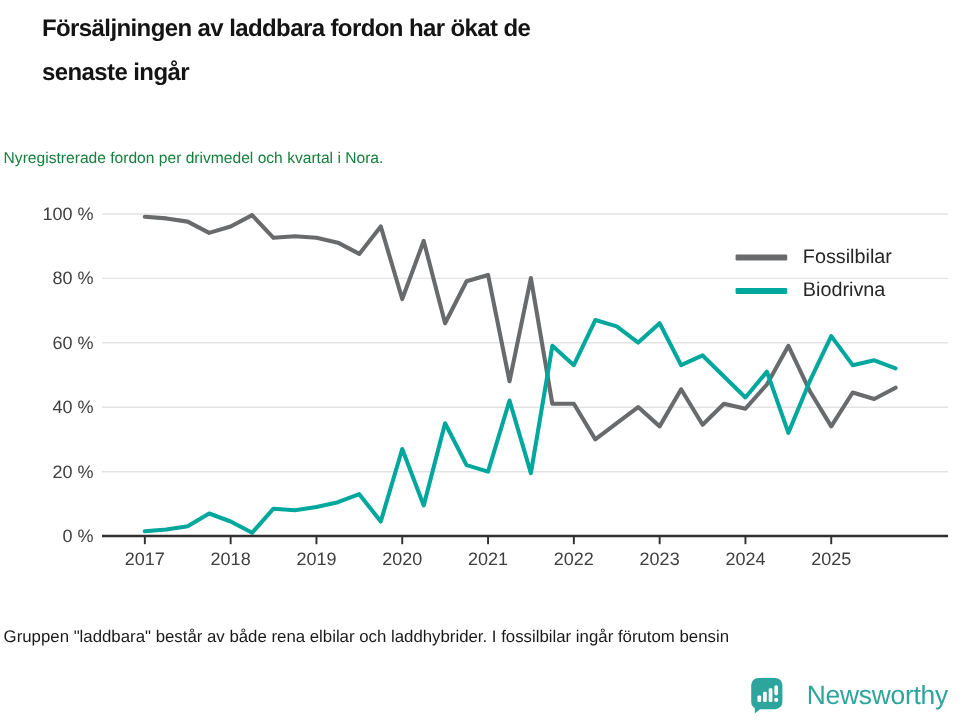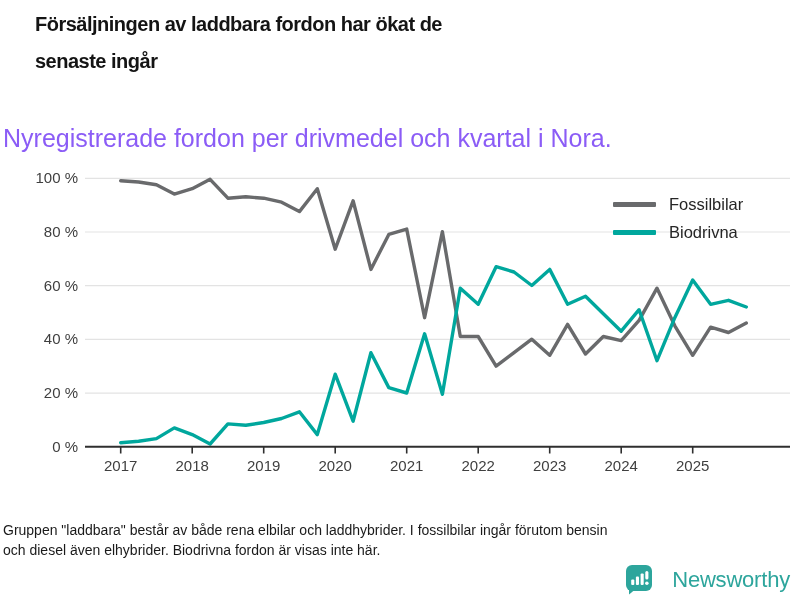--- a/index.html
+++ b/index.html
@@ -1,24 +1,24 @@
 <!DOCTYPE html>
 <html><head>
 <meta charset="utf-8">
 <style>
   html,body{margin:0;padding:0;background:#fff;}
   #frame{position:relative;width:800px;height:600px;background:#ffffff;overflow:hidden;
          font-family:"Liberation Sans",sans-serif;}
   .title{position:absolute;left:3px;top:6px;width:780px;font-size:20px;font-weight:700;
          letter-spacing:-0.5px;line-height:37px;color:#141414;margin-left:32px;}
-  .subtitle{position:absolute;left:3px;top:124px;width:780px;font-size:25px;color:#8b5cf6;}
+  .subtitle{position:absolute;left:3px;top:124px;width:780px;font-size:13px;color:#15803d;}
   svg text{font-family:"Liberation Sans",sans-serif;}
   .ylab{font-size:15px;fill:#3f3f3f;}
   .xlab{font-size:15px;fill:#3f3f3f;}
-  .legend{position:absolute;left:613px;top:190px;}
+  .legend{position:absolute;left:613px;top:200px;}
   .legend-row{display:flex;align-items:center;height:28px;}
   .legend-swatch{width:43px;height:5px;border-radius:1px;margin-right:13px;flex:0 0 auto;}
   .legend-label{font-size:16.5px;color:#262626;}
   .footer{position:absolute;left:3px;top:521px;width:790px;font-size:14px;line-height:19.5px;color:#1a1a1a;}
   .brand{position:absolute;right:10px;top:564px;display:flex;align-items:center;}
   .brand-text{font-size:22px;color:#2da59c;margin-left:19px;letter-spacing:-0.2px;}
 </style>
 </head>
 <body>
 
@@ -88,21 +88,20 @@
       <div class="legend-label">Fossilbilar</div>
     </div>
     <div class="legend-row">
       <div class="legend-swatch" style="background: rgb(0, 167, 157);"></div>
       <div class="legend-label">Biodrivna</div>
     </div>
   </div>
 
   <div class="footer">
     <span>Gruppen "laddbara" består av både rena elbilar och laddhybrider. I fossilbilar ingår förutom bensin</span><br>
-    <span>och diesel även elhybrider. Biodrivna fordon är visas inte här.</span>
   </div>
 
   <div class="brand">
     <svg width="28" height="31" viewBox="0 0 28 31">
       <path d="M4 24 L4 30.5 L12 24 Z" fill="#2da59c"></path>
       <rect x="1" y="1" width="26" height="26" rx="6" fill="#2da59c"></rect>
       <rect x="6.2" y="15.5" width="3.1" height="5.5" rx="1" fill="#ffffff"></rect>
       <rect x="10.9" y="12.5" width="3.1" height="8.5" rx="1" fill="#ffffff"></rect>
       <rect x="15.6" y="9.5" width="3.1" height="11.5" rx="1" fill="#ffffff"></rect>
       <rect x="20.3" y="7" width="3.1" height="8.5" rx="1.5" fill="#ffffff"></rect>

